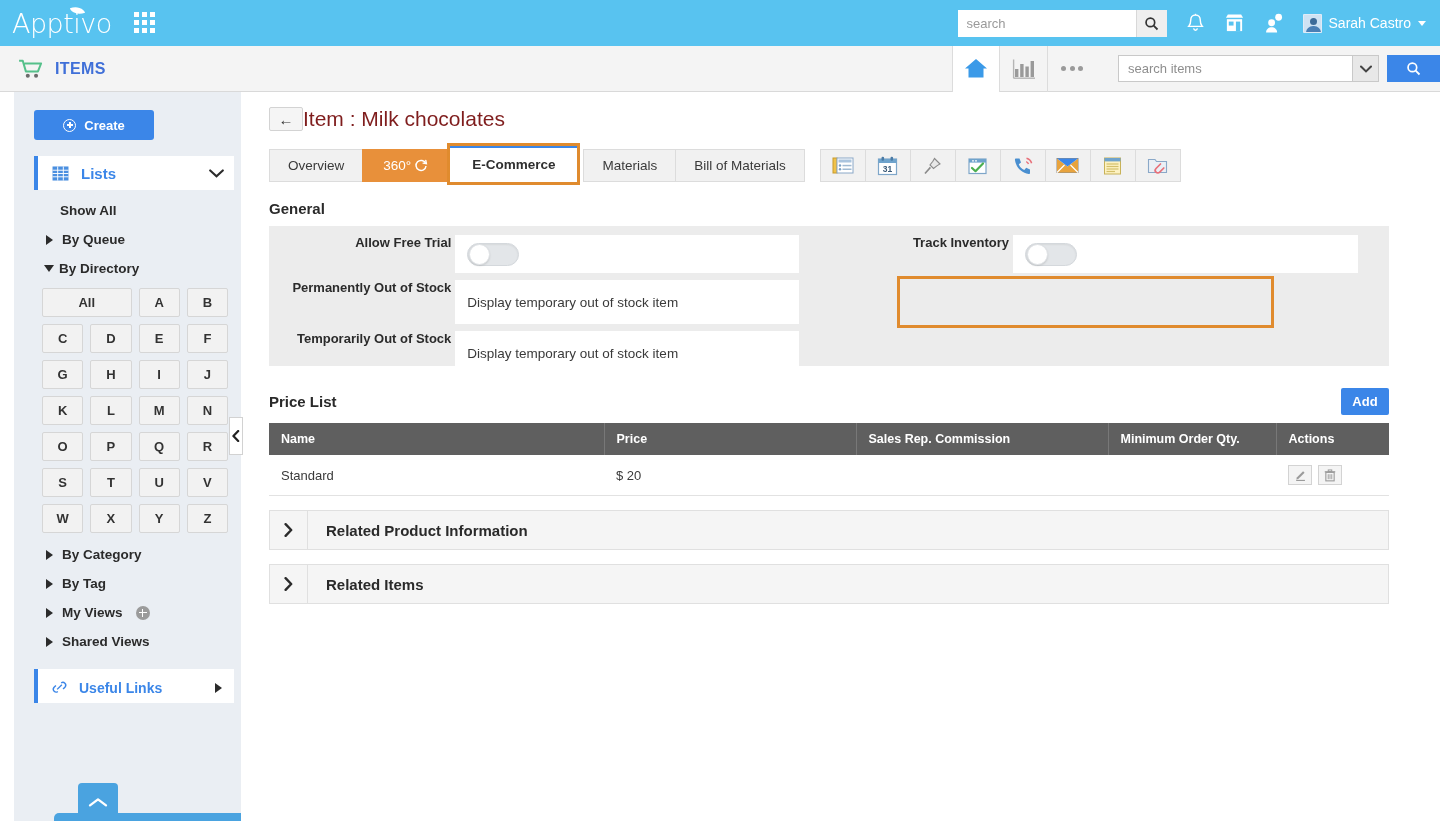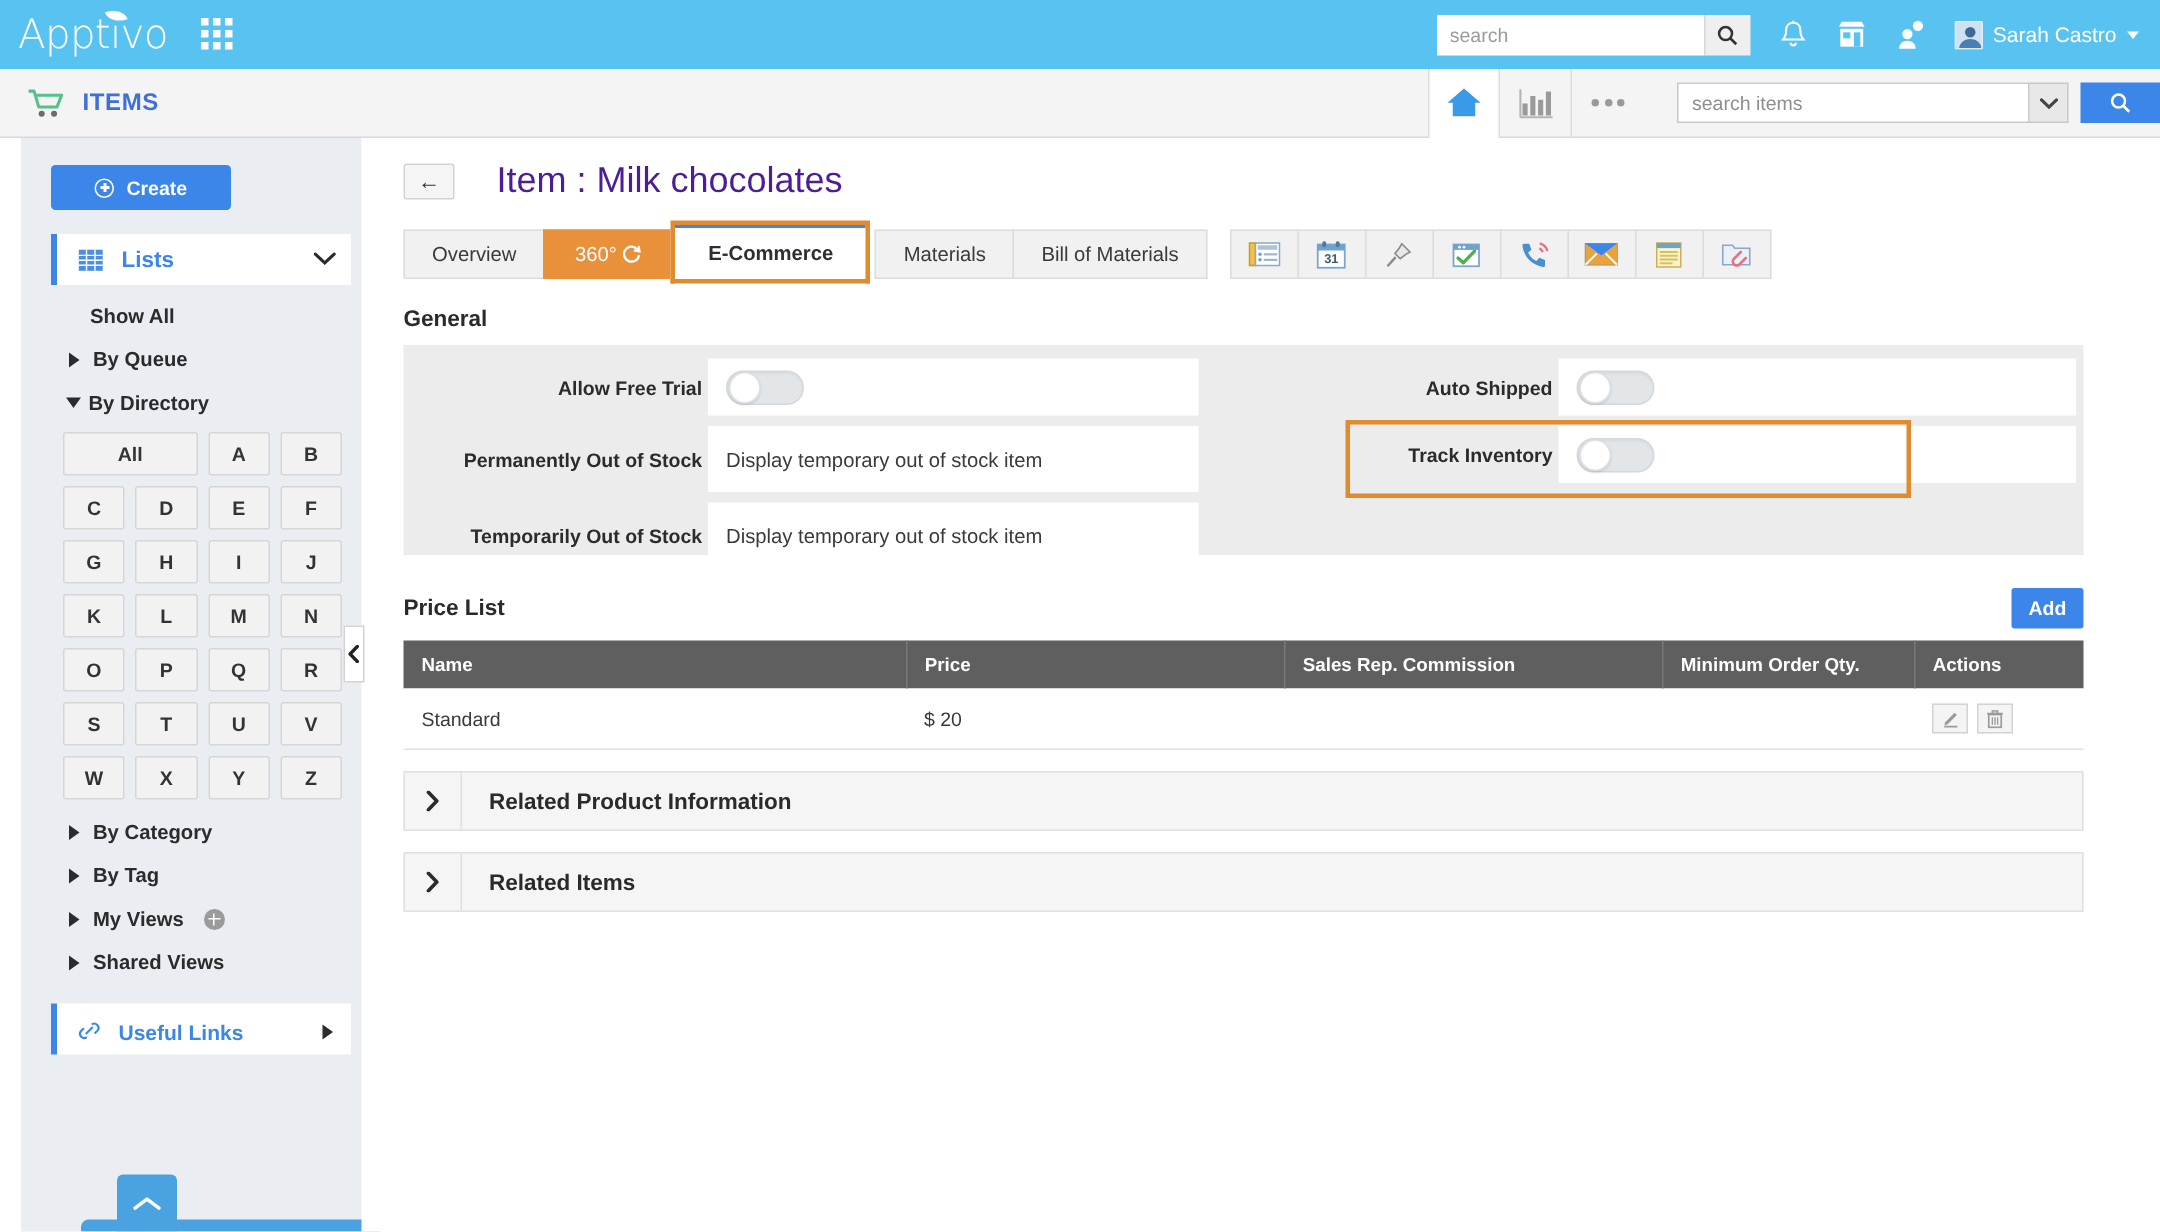--- a/index.html
+++ b/index.html
@@ -195,21 +195,21 @@
   .main {
     position: absolute; left: 241px; top: 92px; width: 1199px; height: 729px;
     background: #fff; overflow: hidden;
   }
   .page-head { display: flex; align-items: center; margin: 15px 0 0 28px; }
   .back-btn {
     width: 34px; height: 24px; background: #f5f5f5; border: 1px solid #d3d3d3;
     display: flex; align-items: center; justify-content: center; cursor: pointer;
     font-size: 15px; color: #333; border-radius: 2px;
   }
-  .page-title { margin-left: 28px; font-size: 24px; color: #4c1d95; }
+  .page-title { margin-left: 0; font-size: 21px; color: #7f1d1d; }
 
   .tabs { position: relative; margin: 15px 0 0 28px; height: 36px; display: flex; align-items: flex-end; }
   .tab {
     height: 33px; background: #f1f1f1; border: 1px solid #dcdcdc; margin-right: -1px;
     display: flex; align-items: center; justify-content: center;
     padding: 0 18px; font-size: 13.5px; color: #3a3a3a; cursor: pointer;
   }
   .tab.t360 { background: #e8903a; color: #fff; border-color: #e8903a; padding: 0 20px; }
   .tab.active {
     background: #fff; border: 3px solid #e08b2e; border-top: 0;
@@ -230,21 +230,21 @@
     margin-right: -1px; display: flex; align-items: center; justify-content: center; cursor: pointer;
   }
 
   .sec-title { margin: 18px 0 0 28px; font-size: 15px; font-weight: bold; color: #2a2a2a; }
 
   .general-box {
     margin: 9px 0 0 28px; width: 1120px; height: 140px; background: #ececec;
     position: relative;
   }
   .gcol { position: absolute; top: 0; }
-  .grow { display: flex; align-items: center; height: 38px; margin-bottom: 7px; padding-left: 26px; }
+  .grow { display: flex; height: 38px; margin-bottom: 7px; }
   .glabel { font-size: 13px; font-weight: bold; color: #2b2b2b; text-align: right; }
   .gfield {
     height: 38px; background: #fff; display: flex; align-items: center;
     padding-left: 12px; font-size: 13.5px; color: #3a3a3a;
   }
   .toggle {
     width: 52px; height: 23px; border-radius: 12px; background: #e3e6e9;
     border: 1px solid #d4d8dc; position: relative; cursor: pointer; flex: none;
     box-shadow: inset 0 1px 2px rgba(0,0,0,0.06);
   }
@@ -628,28 +628,20 @@
         <div class="glabel" style="width:183px;">Permanently Out of Stock</div>
         <div class="gfield" style="width:345px; margin-left:4px; height:44px;">Display temporary out of stock item</div>
       </div>
       <div class="grow" style="height:44px;">
         <div class="glabel" style="width:183px;">Temporarily Out of Stock</div>
         <div class="gfield" style="width:345px; margin-left:4px; height:44px;">Display temporary out of stock item</div>
       </div>
     </div>
 
     <div class="gcol" style="left:560px; top:9px; width:560px;">
-      <div class="grow">
-        <div class="glabel" style="width:180px;">Auto Shipped</div>
-        <div class="gfield" style="width:345px; margin-left:4px;">
-          <span class="toggle">
-              <span class="knob"></span>
-            </span>
-        </div>
-      </div>
       <div class="grow">
         <div class="glabel" style="width:180px;">Track Inventory</div>
         <div class="gfield" style="width:345px; margin-left:4px;">
           <span class="toggle">
               <span class="knob"></span>
             </span>
         </div>
       </div>
     </div>
 

